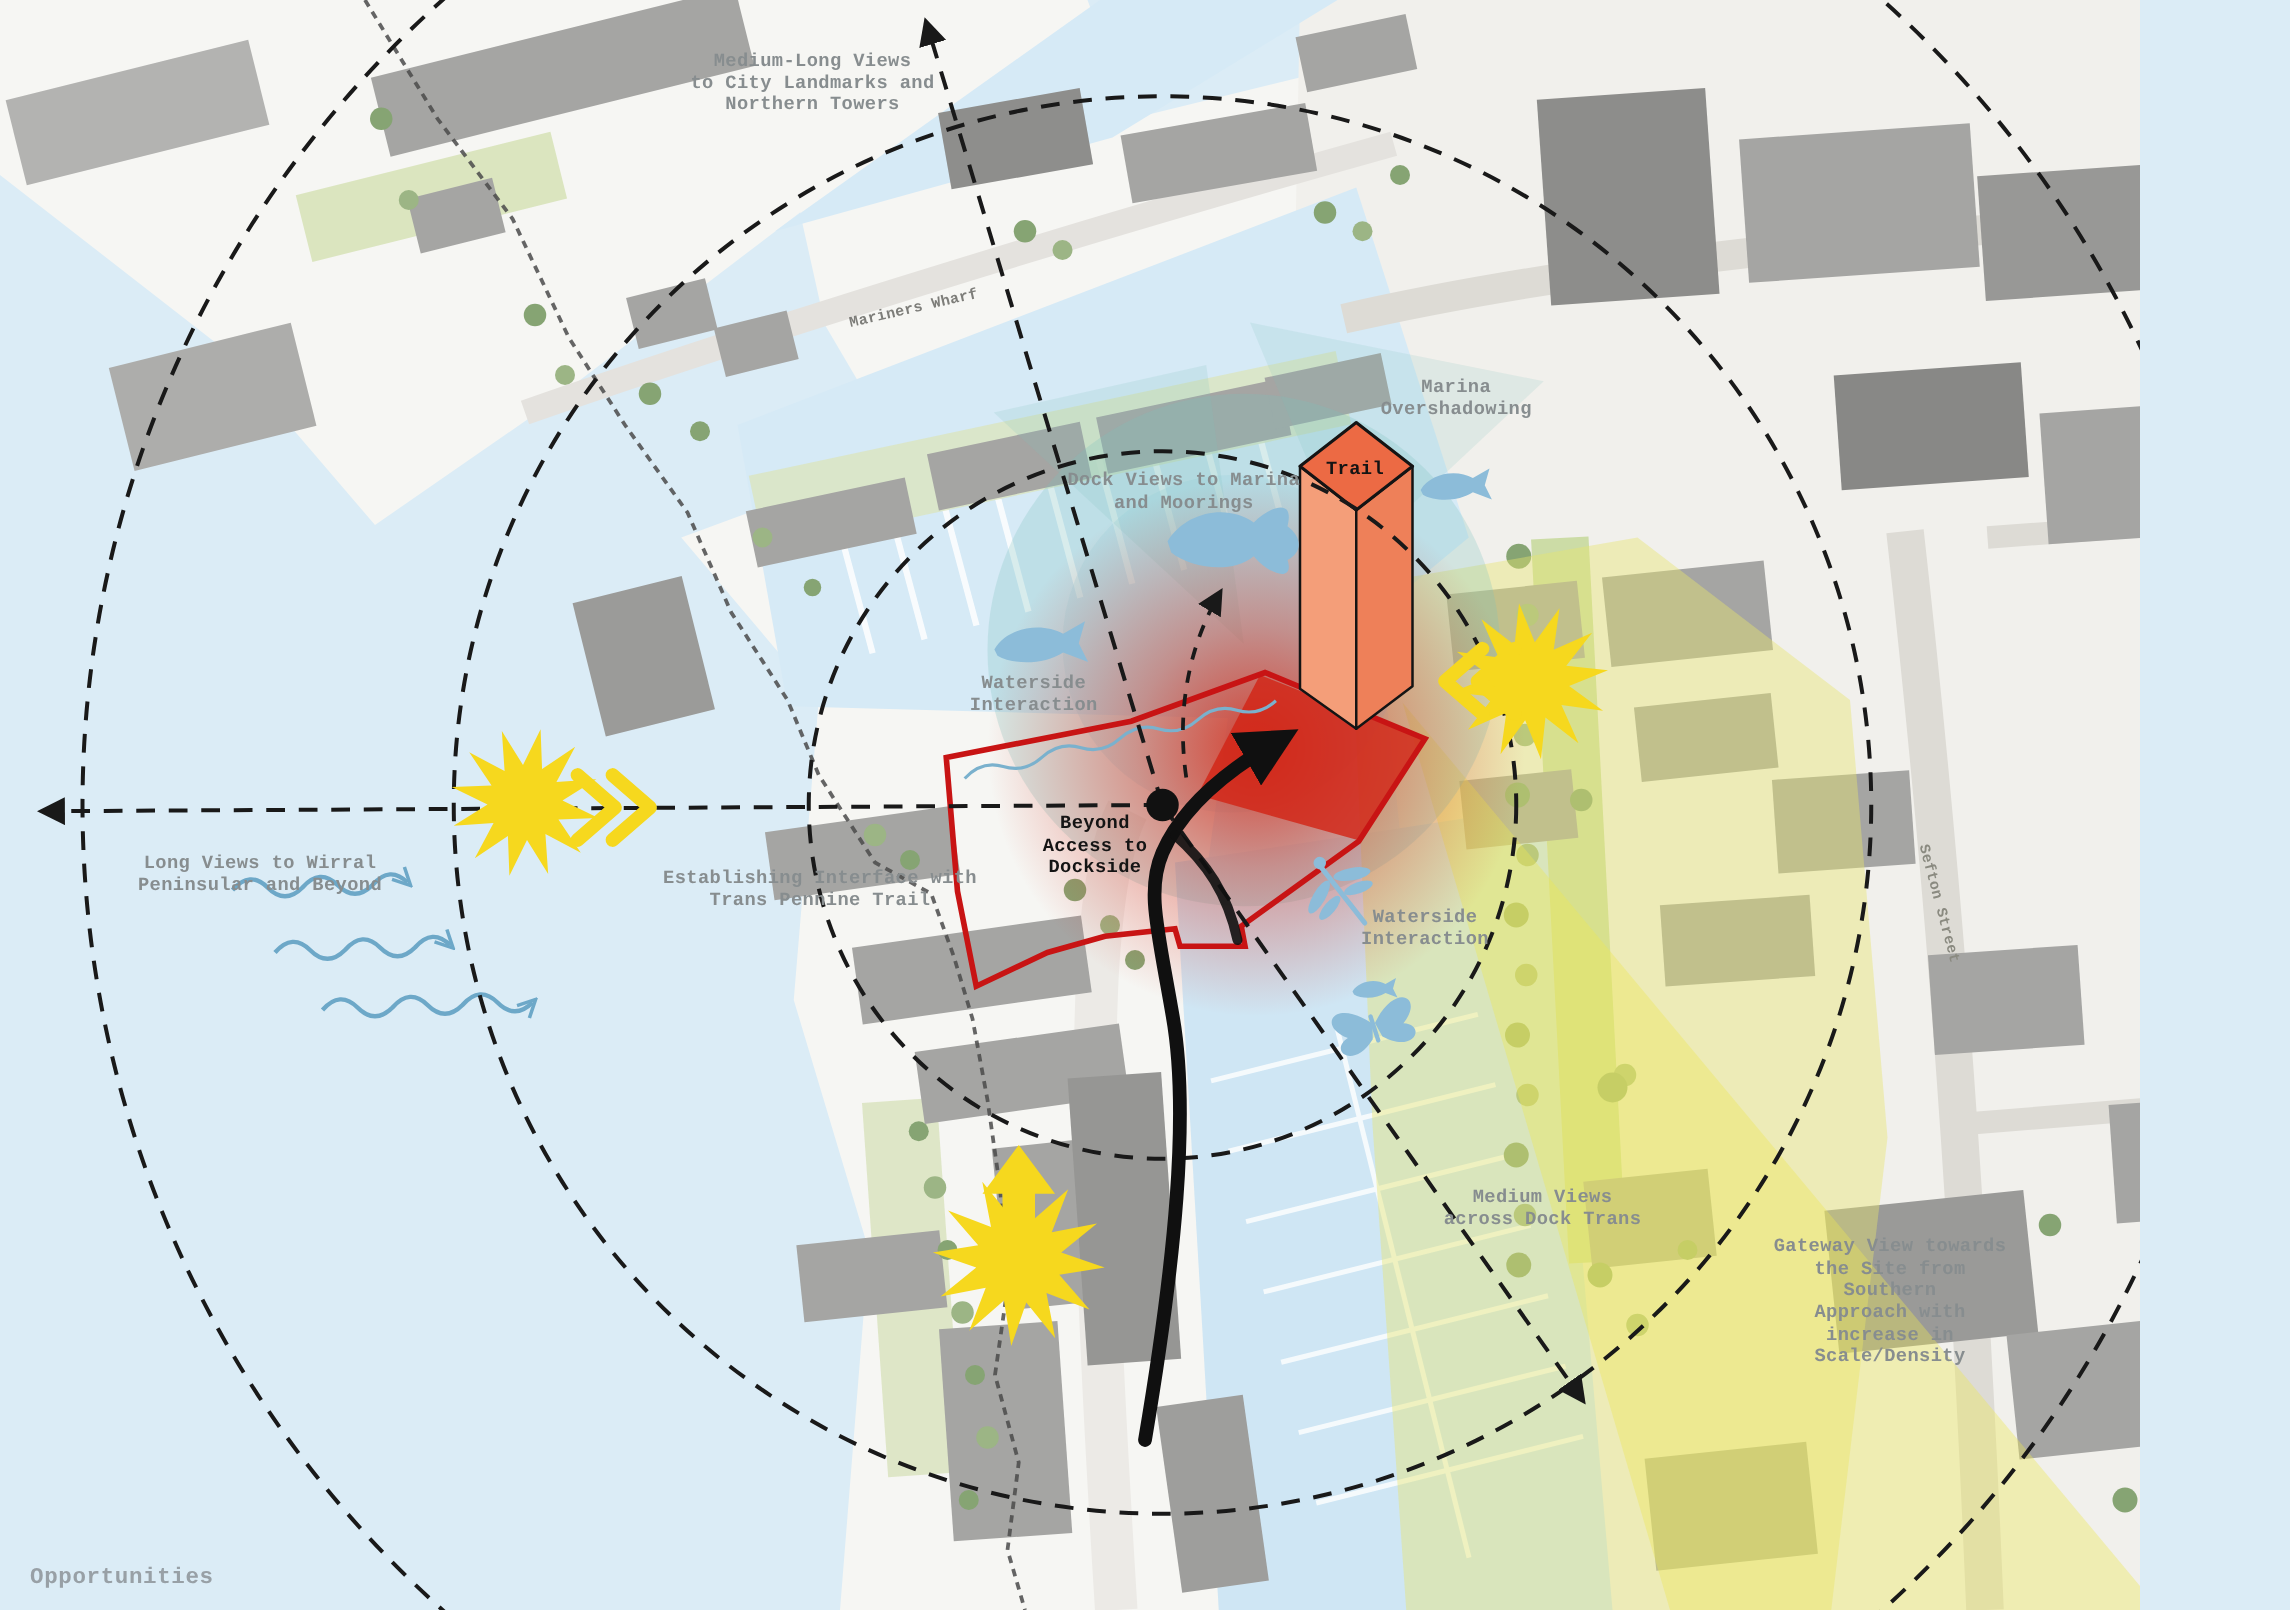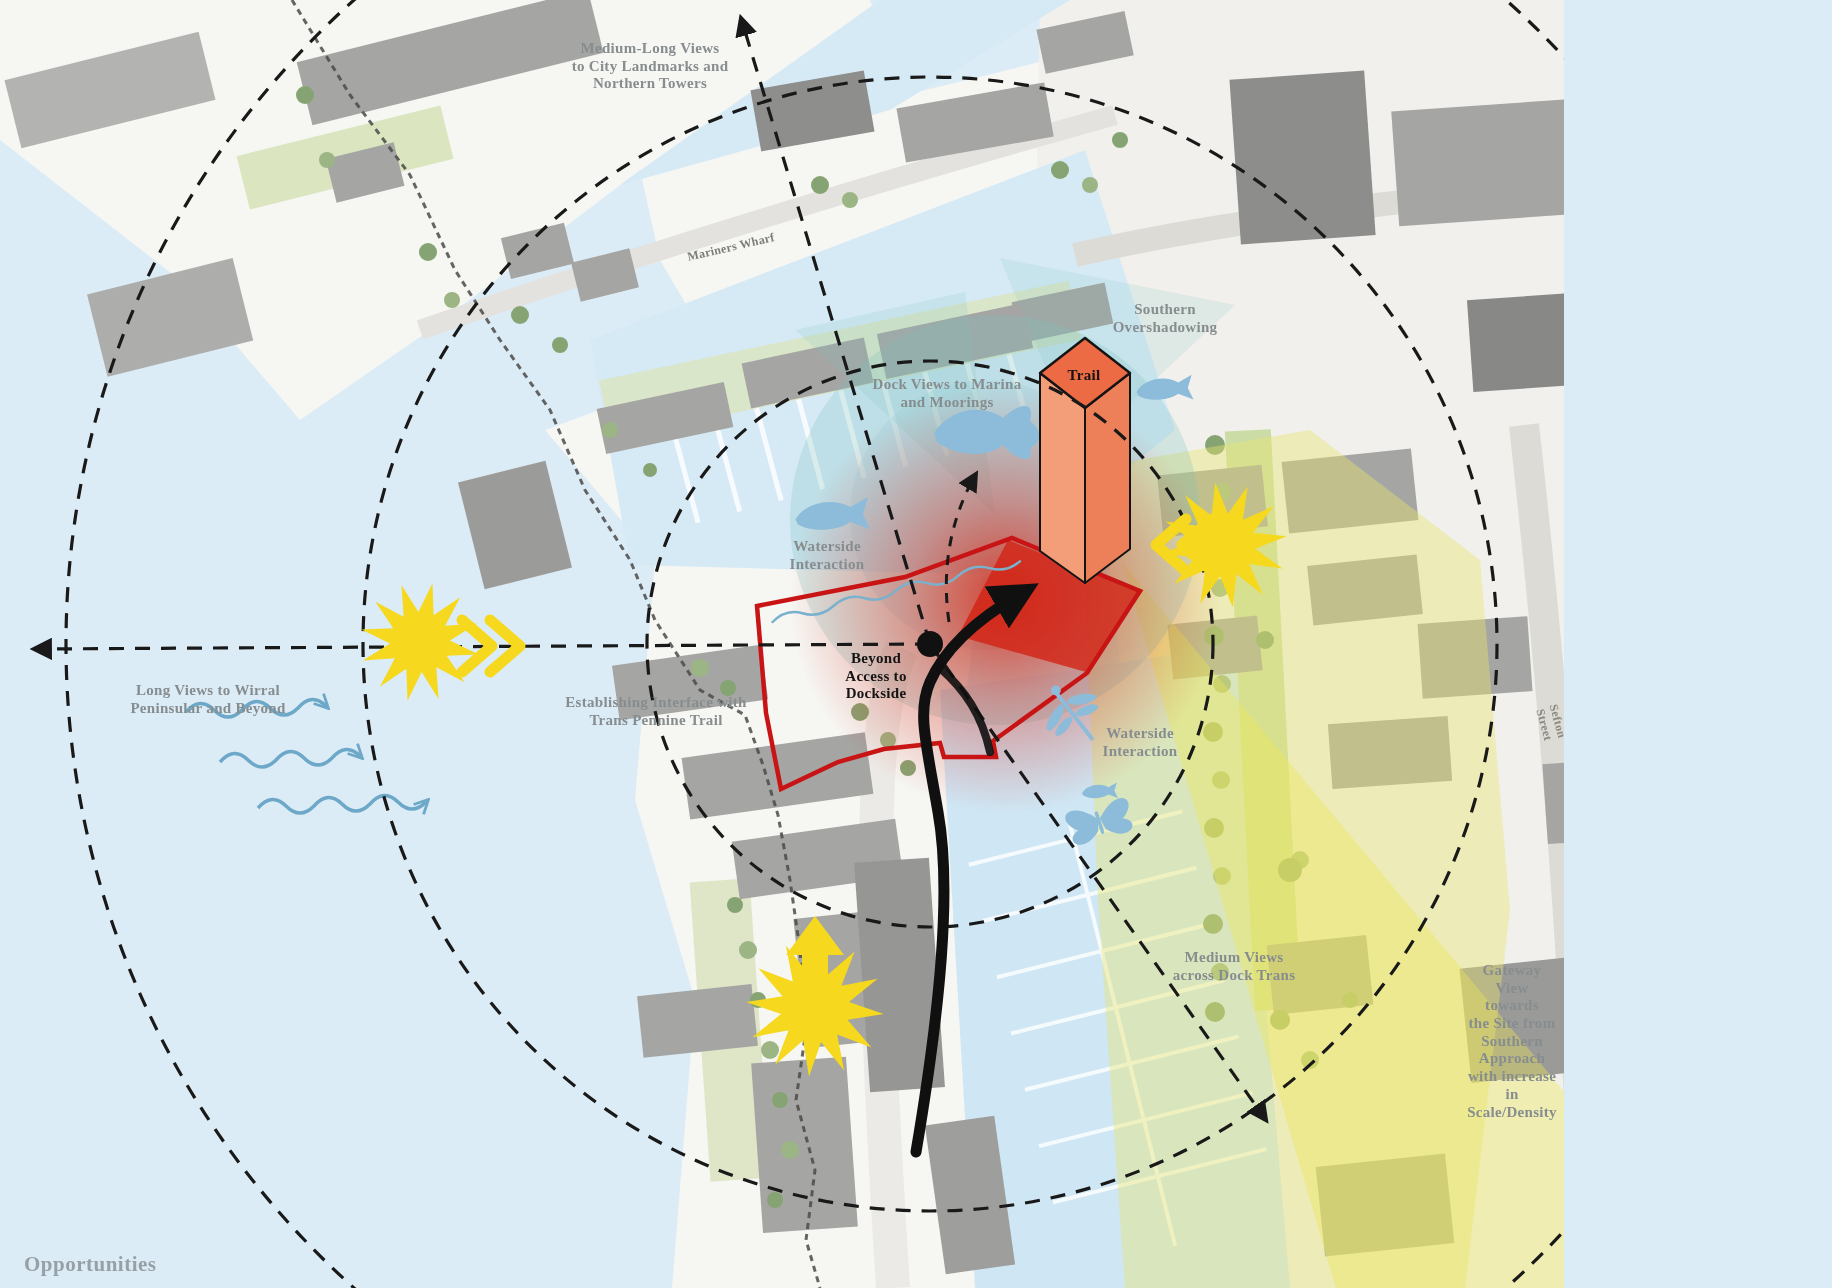--- a/index.html
+++ b/index.html
@@ -1,24 +1,24 @@
 <!DOCTYPE html>
 <html><head>
 <meta charset="utf-8">
 <style>
   html,body{margin:0;padding:0;background:#dbecf6;}
-  #canvas{position:relative;width:1564px;height:1288px;overflow:hidden;
-          font-family:Liberation Serif, serif;background:#dbecf6;}
+  #canvas{position:relative;width:1712px;height:1288px;overflow:hidden;
+          font-family:Liberation Mono, monospace;background:#dbecf6;}
   #canvas svg{position:absolute;left:0;top:0;}
   .lbl{position:absolute;transform:translate(-50%,-50%);white-space:pre-line;
        text-align:center;font-weight:bold;color:#878d8f;font-size:15px;
        line-height:1.18;letter-spacing:.3px;}
   .lbl.dark{color:#141414;}
   .lbl.small{font-size:12px;font-weight:600;color:#7d7d79;}
-  .lbl.title{transform:none;text-align:left;font-size:21px;color:#98a0a6;letter-spacing:.5px;}
+  .lbl.title{transform:none;text-align:left;font-size:18px;color:#98a0a6;letter-spacing:.5px;}
 </style>
 </head>
 <body>
 
 <div id="canvas">
 <svg width="1832" height="1288" viewBox="0 0 1832 1288">
   <defs>
     <marker id="mDash" viewBox="0 0 10 10" refX="8" refY="5" markerWidth="7" markerHeight="7" orient="auto">
       <path d="M0,0 L10,5 L0,10 Z" fill="#191919"></path>
     </marker>
@@ -277,21 +277,21 @@
   <g fill="none" stroke="#101010" stroke-linecap="round">
     <path d="M916,1152 C940,1010 952,890 938,812 C926,742 917,712 930,682 C944,650 975,620 1022,593" stroke-width="11" marker-end="url(#mBig)"></path>
     <path d="M940,668 C965,690 982,715 990,752" stroke-width="8" opacity=".9"></path>
   </g>
 </svg>
 
   <div class="lbl" style="left:650px;top:67px">Medium-Long Views
 to City Landmarks and
 Northern Towers</div>
   <div class="lbl small" style="left:731px;top:247px;transform:translate(-50%,-50%) rotate(-13deg)">Mariners Wharf</div>
-  <div class="lbl" style="left:1165px;top:319px">Southern
+  <div class="lbl" style="left:1165px;top:319px">Marina
 Overshadowing</div>
   <div class="lbl" style="left:947px;top:394px">Dock Views to Marina
 and Moorings</div>
   <div class="lbl dark" style="left:1084px;top:376px;font-size:15px">Trail</div>
   <div class="lbl" style="left:827px;top:556px">Waterside
 Interaction</div>
   <div class="lbl" style="left:208px;top:700px">Long Views to Wirral
 Peninsular and Beyond</div>
   <div class="lbl dark" style="left:876px;top:677px">Beyond
 Access to

